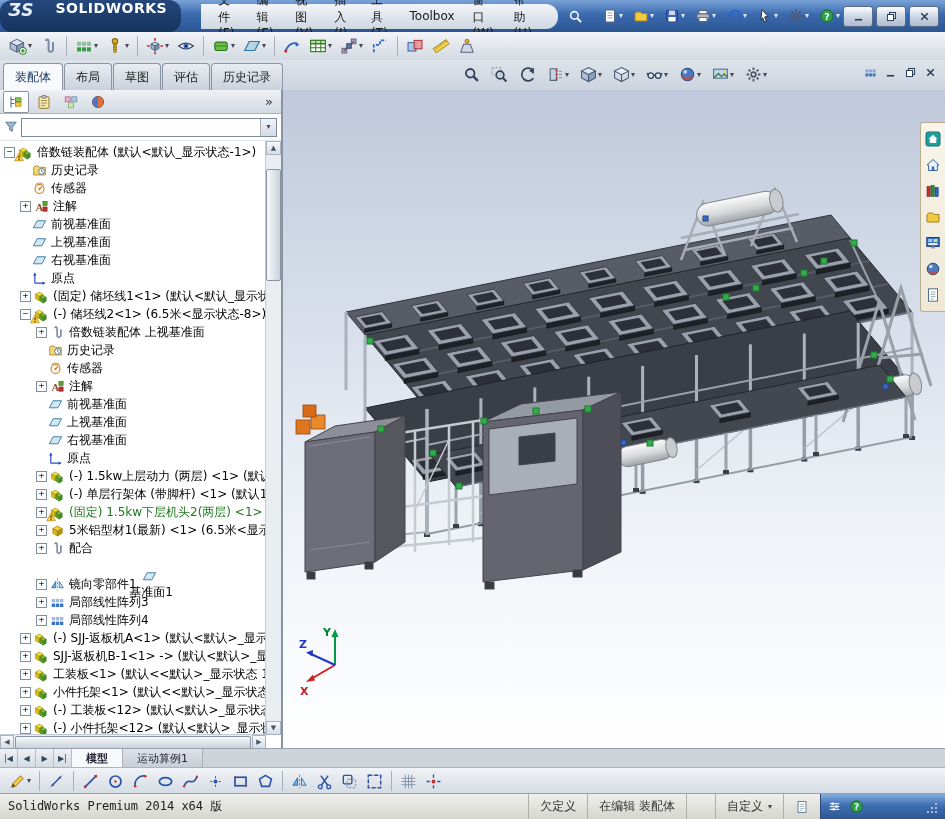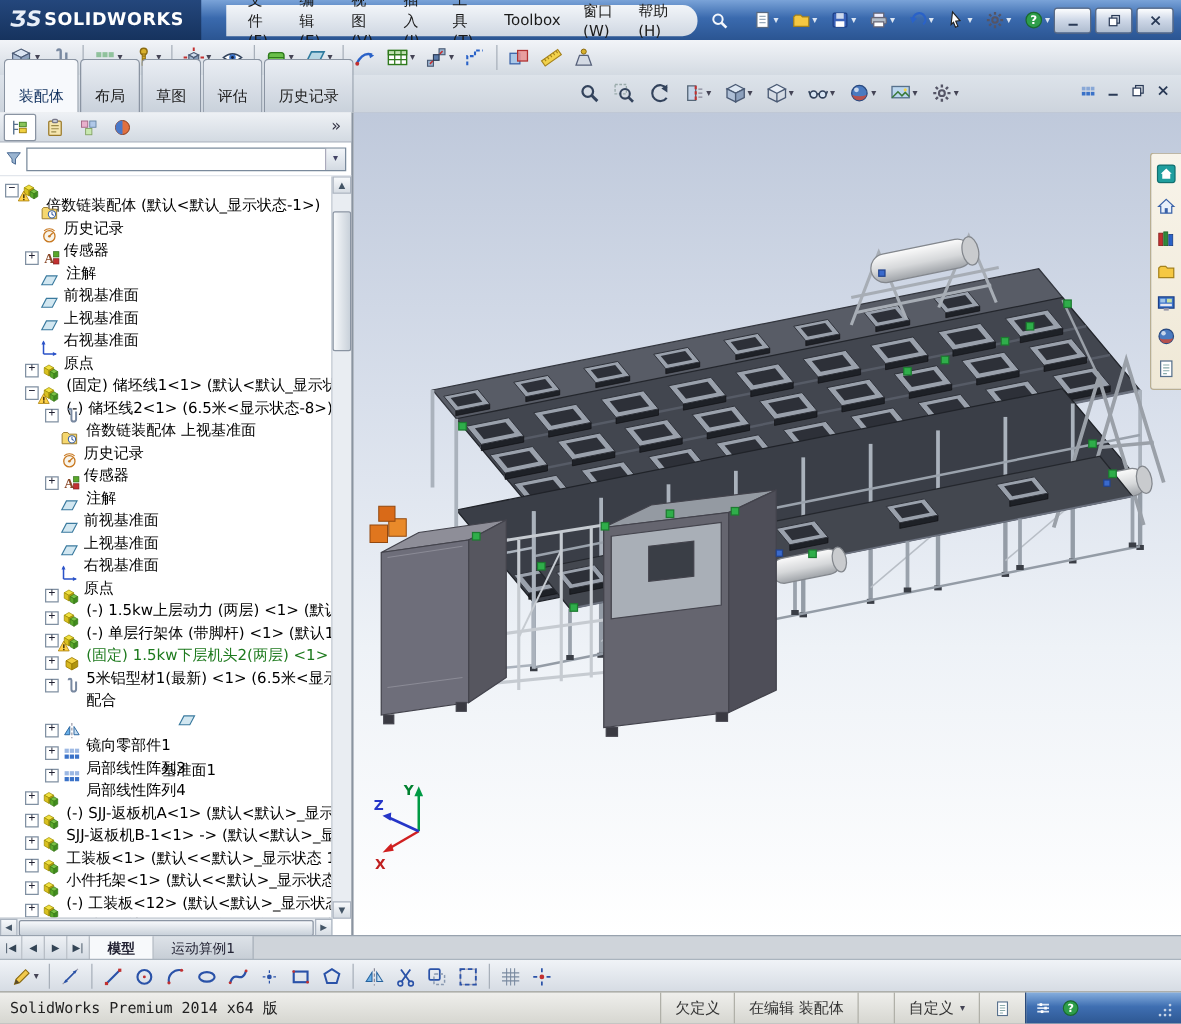--- a/index.html
+++ b/index.html
@@ -5,22 +5,22 @@
   html,body{margin:0;padding:0;background:#555;}
   #app{position:relative;width:945px;height:819px;overflow:hidden;background:#fff;
        font-family:"DejaVu Sans","Liberation Sans",sans-serif;font-size:12px;-webkit-user-select:none;}
   svg{display:block;}
   .dd{font-size:8px;color:#445;margin-left:1px;line-height:1;}
   .vsep{width:1px;height:20px;background:#a8b0ba;margin:0 3px;flex:0 0 1px;}
 
   
   .titlebar{position:absolute;top:0;left:0;right:0;height:32px;
     background:linear-gradient(#7aa3d8,#3a6aae 45%,#2b5592);display:flex;align-items:center;color:#fff;}
-  .logo{display:flex;align-items:center;gap:2px;padding:0 14px 0 8px;height:100%;
-    background:linear-gradient(#24477c,#16335e);}
+  .logo{display:flex;gap:22px;padding:0 14px 0 8px;height:100%;
+    background:linear-gradient(#24477c,#16335e);border-radius:12px;}
   .logo-mark{font-style:italic;font-weight:bold;font-size:17px;color:#e8eef8;}
   .logo-text{font-weight:bold;font-size:14px;letter-spacing:.5px;color:#fff;}
   .menus{display:flex;align-items:center;height:25px;margin-left:20px;
     background:linear-gradient(#f2f5f9,#cfd7e2);border-radius:0 12px 12px 0;padding:0 14px 0 8px;color:#1a1a1a;}
   .menu-item{padding:4px 9px;}
   .search-btn{margin-left:10px;display:grid;place-items:center;}
   .qbar{display:flex;align-items:center;gap:4px;margin-left:16px;}
   .qbar .dd{color:#dde7f4;}
   .win-controls{margin-left:auto;display:flex;gap:3px;padding-right:6px;}
   .winbtn{width:28px;height:19px;border:1px solid #5a6a84;border-radius:3px;
@@ -29,21 +29,21 @@
   
   .toolbar2{position:absolute;top:32px;left:0;right:0;height:28px;
     background:linear-gradient(#f2f4f8,#d3dae2);border-bottom:1px solid #aab3bf;
     display:flex;align-items:center;padding:0 6px;gap:2px;}
   .tbtn{display:flex;align-items:center;padding:2px 3px;border-radius:2px;}
 
   
   .tabrow{position:absolute;top:60px;left:0;right:0;height:30px;
     background:linear-gradient(#dde3ea,#cdd4dd);border-bottom:1px solid #9aa4b0;}
   .cmdtabs{position:absolute;left:3px;bottom:0;display:flex;align-items:flex-end;gap:1px;}
-  .cmdtab{padding:21px 11px 4px;border:1px solid #8a94a2;border-bottom:none;
+  .cmdtab{padding:5px 11px 4px;border:1px solid #8a94a2;border-bottom:none;
     border-radius:4px 4px 0 0;background:linear-gradient(#e9edf3,#c9d1db);color:#222;}
   .cmdtab.active{background:#f7f9fc;color:#10305e;}
   .hud{position:absolute;left:460px;top:4px;display:flex;align-items:center;gap:5px;}
   .docctl{position:absolute;right:8px;top:6px;display:flex;gap:7px;align-items:center;}
 
   
   .panel{position:absolute;left:0;top:90px;width:281px;bottom:70px;background:#fff;
     border-right:2px solid #8a94a0;display:flex;flex-direction:column;}
   .panel-tabs{flex:0 0 23px;background:linear-gradient(#eef1f5,#d3dae2);
     border-bottom:1px solid #aab3bf;display:flex;align-items:center;gap:3px;padding:0 3px;}
@@ -58,21 +58,21 @@
     width:15px;display:grid;place-items:center;margin:0;border-left:1px solid #aab;}
   .tree-wrap{flex:1;position:relative;overflow:hidden;}
   .tree{position:absolute;top:2px;left:0;right:15px;bottom:14px;overflow:hidden;}
   .trow{height:18px;display:flex;align-items:center;white-space:nowrap;}
   .expbox{width:9px;height:9px;border:1px solid #8090a2;background:#fff;font-size:9px;
     line-height:7px;text-align:center;color:#223;margin-right:3px;flex:0 0 9px;
     font-family:"DejaVu Sans Mono",monospace;}
   .expspace{width:12px;flex:0 0 12px;}
   .ticon{position:relative;width:15px;height:15px;margin-right:4px;flex:0 0 15px;}
   .ticon .warn{position:absolute;left:-4px;bottom:-2px;}
-  .tlabel{color:#000;margin-top:24px;}
+  .tlabel{color:#000;}
   .vscroll{position:absolute;top:0;right:0;bottom:14px;width:15px;background:#e9edf2;
     border-left:1px solid #c3cad2;display:flex;flex-direction:column;align-items:center;}
   .sarrow{font-size:7px;color:#456;height:14px;width:100%;display:grid;place-items:center;
     background:linear-gradient(#f7f9fb,#d7dde4);border:1px solid #aab3bf;box-sizing:border-box;}
   .vthumb{width:13px;height:110px;margin-top:14px;background:linear-gradient(90deg,#f7f9fb,#c9d1da);
     border:1px solid #8a94a2;border-radius:2px;}
   .vscroll .bottom{margin-top:auto;}
   .hscroll{position:absolute;left:0;right:15px;bottom:0;height:14px;background:#e9edf2;
     border-top:1px solid #c3cad2;display:flex;align-items:center;}
   .hscroll .sarrow{width:14px;flex:0 0 14px;height:100%;}

